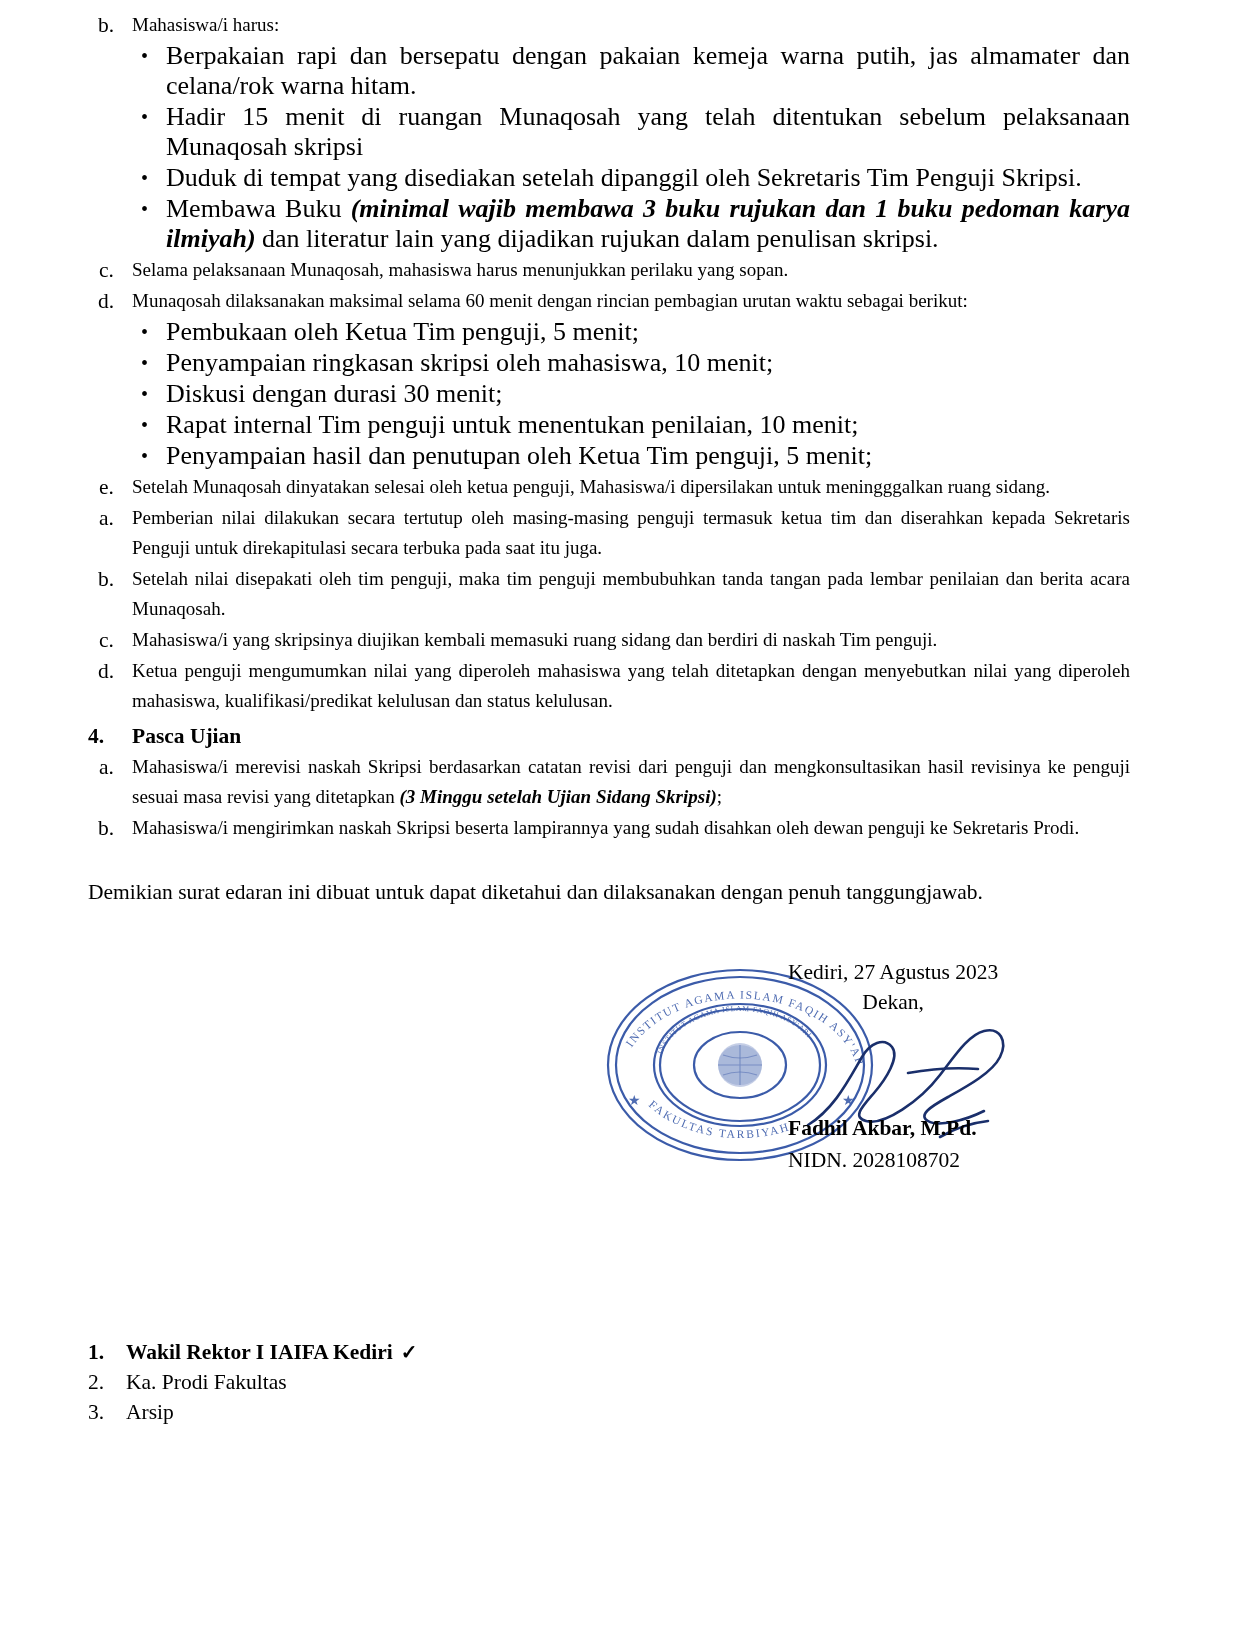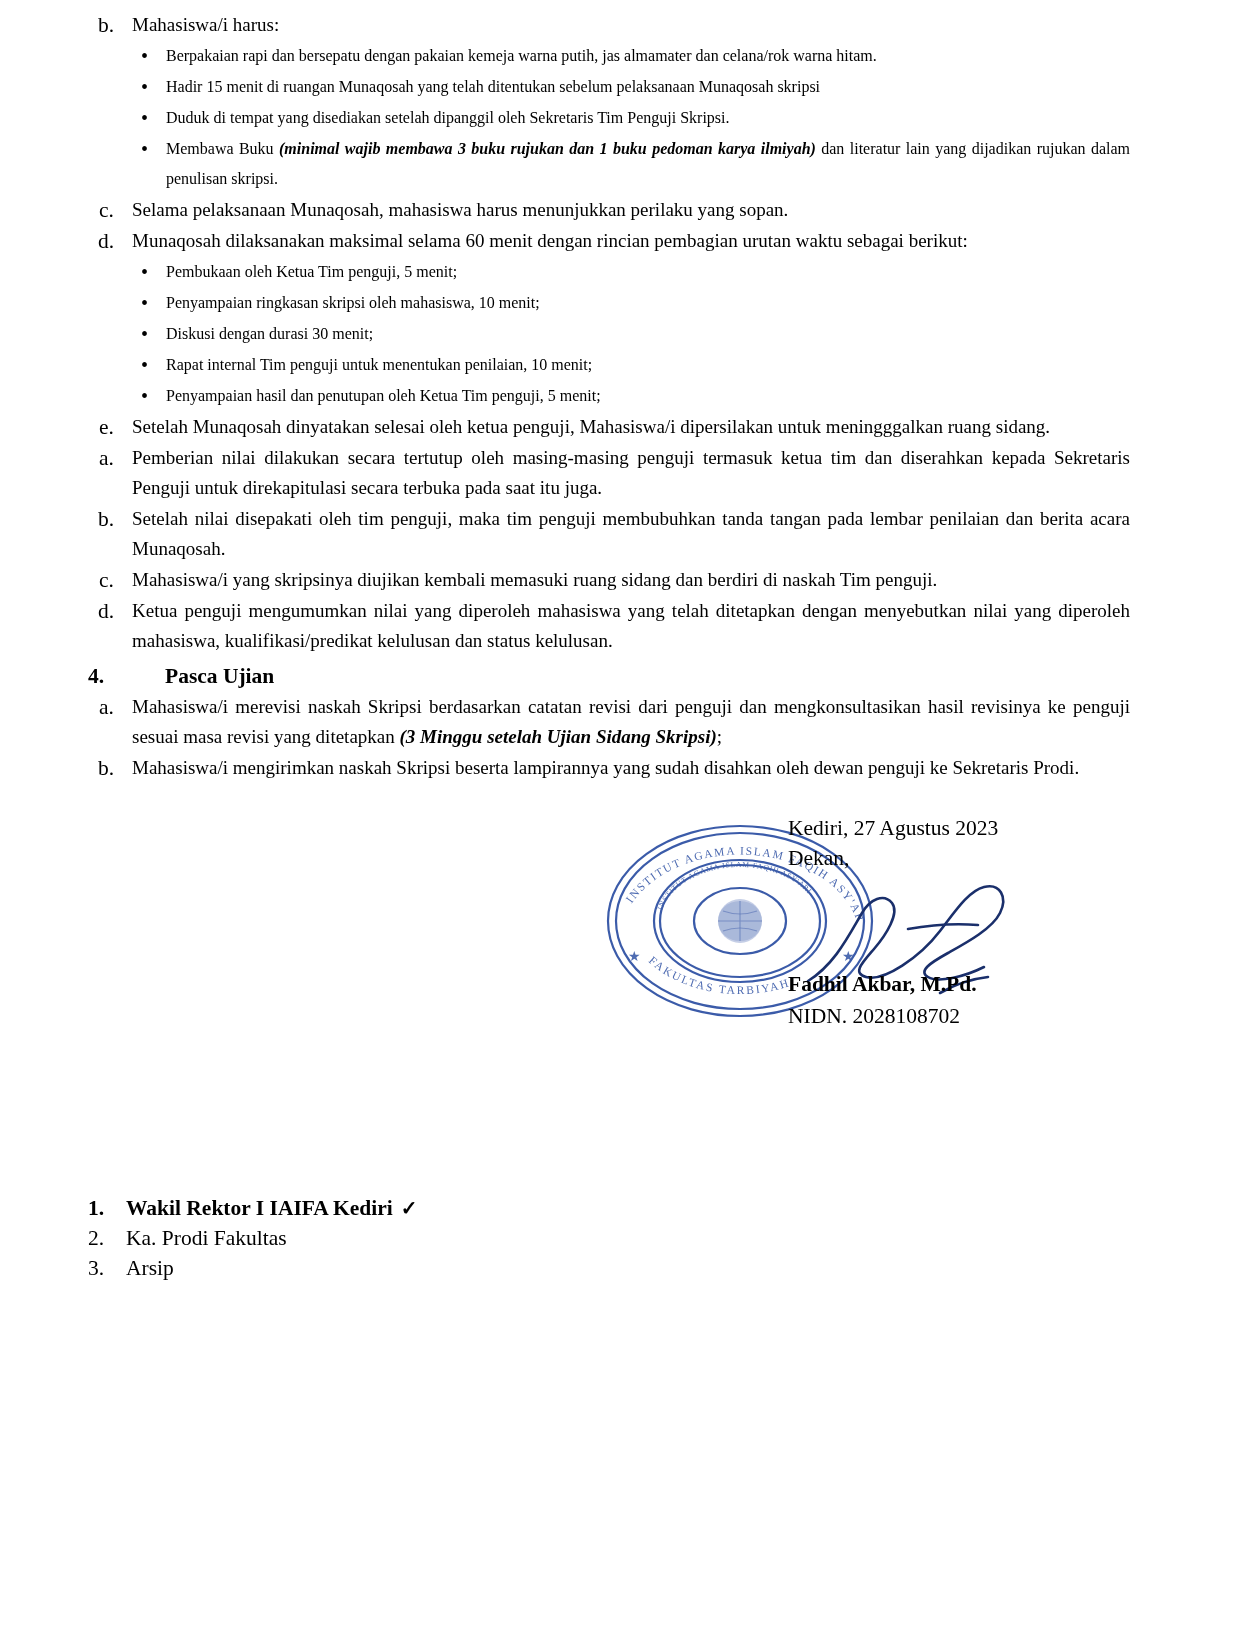--- a/index.html
+++ b/index.html
@@ -59,21 +59,21 @@
     flex: 0 0 auto;
     width: 56px;
     text-align: right;
     padding-right: 18px;
     box-sizing: border-box;
     font-size: 20px;
     line-height: 30px;
   }
   .bullet-body {
     flex: 1 1 auto;
-    font-size: 16px;
+    font-size: 26px;
     line-height: 30px;
     text-align: justify;
     text-justify: inter-word;
   }
   .bold-italic {
     font-weight: bold;
     font-style: italic;
   }
   .sub-block {
     margin-left: 22px;
@@ -95,36 +95,36 @@
     margin-top: 4px;
   }
   .numbered-heading .num {
     width: 44px;
     text-align: left;
     padding-left: 0;
     box-sizing: border-box;
   }
   .numbered-heading .htext {
     flex: 1 1 auto;
-    margin-left: 33px;
   }
 
   
   .closing {
     font-size: 21.5px;
     line-height: 30px;
     margin-top: 34px;
     text-align: justify;
   }
 
   
   .signature-area {
-    margin-top: 30px;
+    margin-top: 50px;
     position: relative;
     height: 260px;
+    text-align: center;
   }
   .sig-text {
     position: absolute;
     left: 700px;
     top: 0;
     font-size: 21.5px;
     line-height: 30px;
     z-index: 3;
   }
   .sig-name {
@@ -291,20 +291,21 @@
       <div class="alpha-item">
         <div class="alpha-marker">a.</div>
         <div class="alpha-body"><span>Mahasiswa/i merevisi naskah Skripsi berdasarkan catatan revisi dari penguji dan mengkonsultasikan hasil revisinya ke penguji sesuai masa revisi yang ditetapkan </span><span class="bold-italic">(3 Minggu setelah Ujian Sidang Skripsi)</span><span>;</span></div>
       </div>
       <div class="alpha-item">
         <div class="alpha-marker">b.</div>
         <div class="alpha-body">Mahasiswa/i mengirimkan naskah Skripsi beserta lampirannya yang sudah disahkan oleh dewan penguji ke Sekretaris Prodi.</div>
       </div>
     </div>
 
+    <div class="closing">Demikian surat edaran ini dibuat untuk dapat diketahui dan dilaksanakan dengan penuh tanggungjawab.</div>
 
     <div class="signature-area">
 
       <div class="sig-text">
         <div>Kediri, 27 Agustus 2023</div>
         <div>Dekan,</div>
       </div>
 
       <svg class="stamp" viewBox="0 0 285 200" xmlns="http://www.w3.org/2000/svg">
         <g transform="translate(142,100)" fill="none" stroke="#2b4ea2" stroke-width="2.2">

